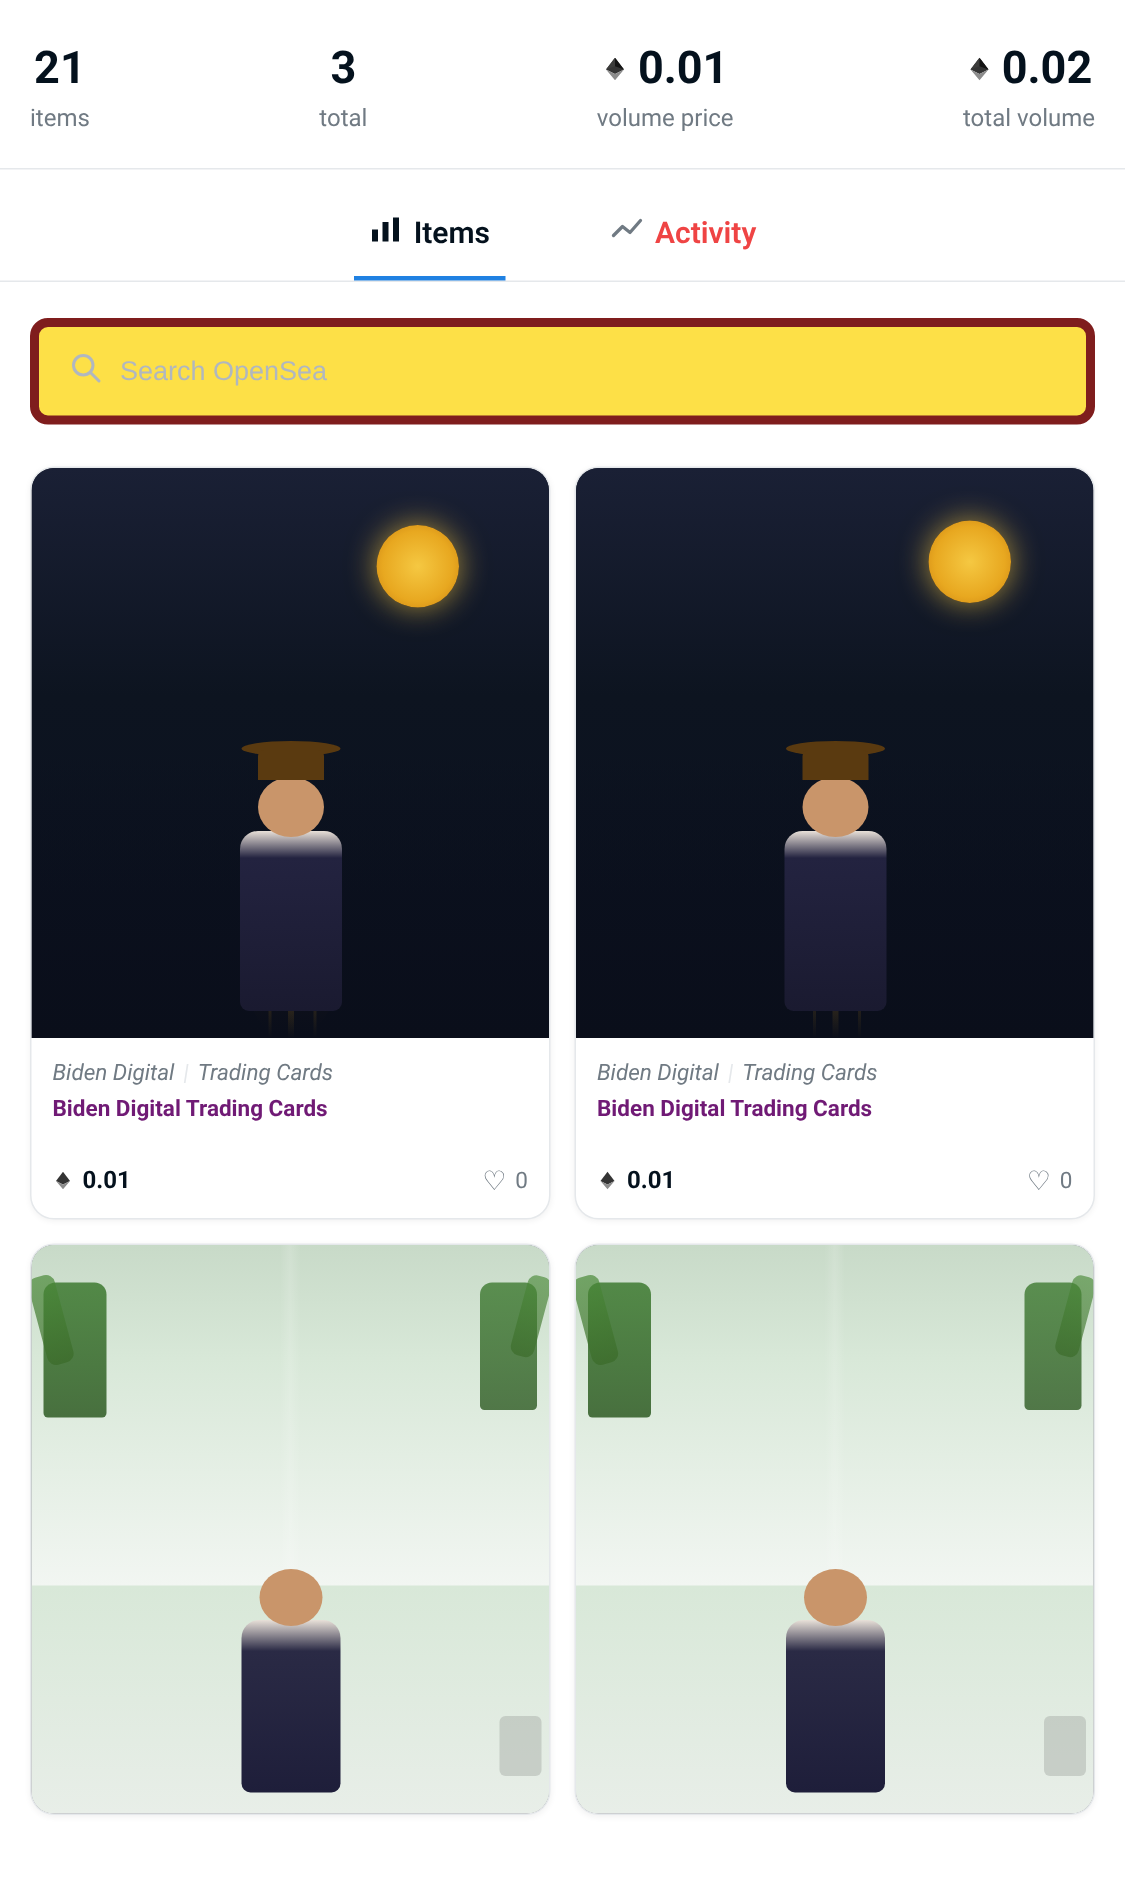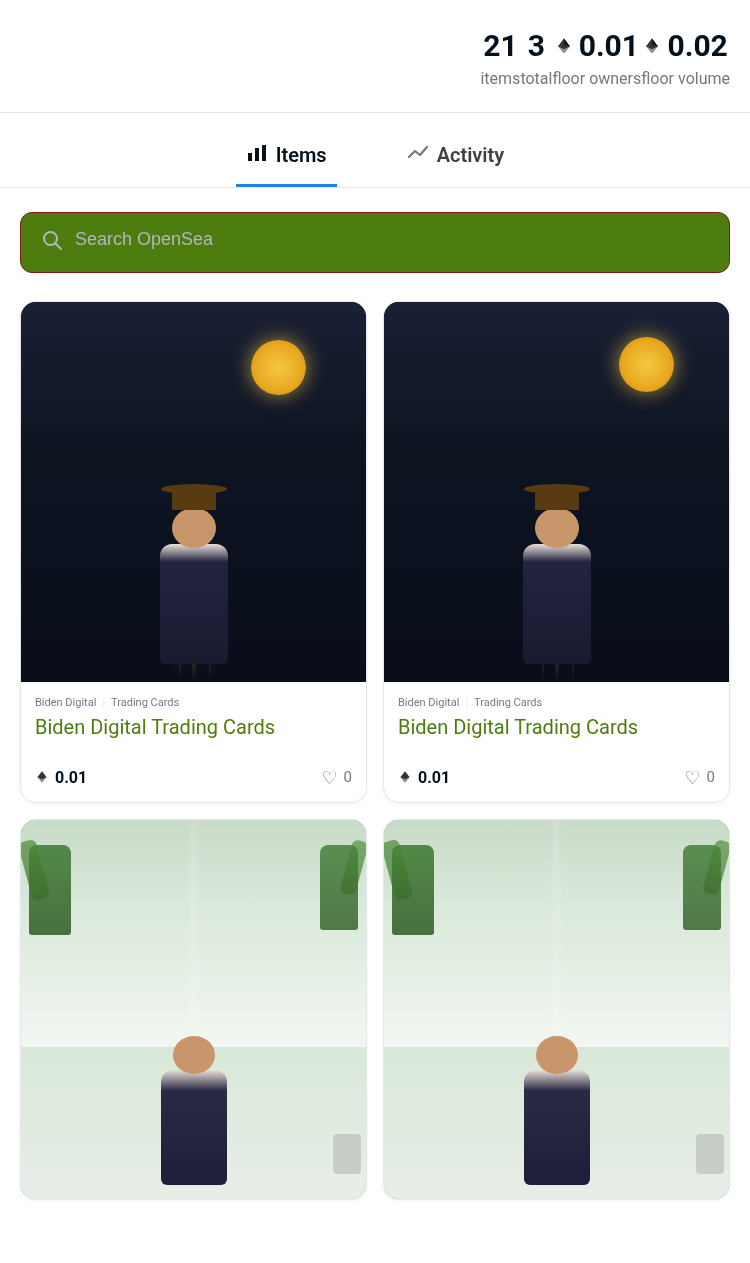--- a/index.html
+++ b/index.html
@@ -8,21 +8,21 @@
       font-family: -apple-system, BlinkMacSystemFont, 'Segoe UI', Roboto, sans-serif;
       background: #fff;
       width: 750px;
       min-height: 1263px;
       overflow-x: hidden;
     }
 
     
     .stats-bar {
       display: flex;
-      justify-content: flex-end;
+      justify-content: space-between;
       padding: 28px 20px 24px;
       border-bottom: 1px solid #e5e8eb;
     }
     .stat-item {
       display: flex;
       flex-direction: column;
       align-items: center;
       gap: 6px;
     }
     .stat-value {
@@ -51,45 +51,45 @@
       border-bottom: 1px solid #e5e8eb;
       margin-top: 8px;
     }
     .tab {
       display: flex;
       align-items: center;
       gap: 8px;
       padding: 20px 10px 16px;
       font-size: 20px;
       font-weight: 600;
-      color: #404040;
+      color: #ef4444;
       cursor: pointer;
       position: relative;
       border-bottom: 3px solid transparent;
     }
     .tab.active {
       color: #04111d;
       border-bottom: 3px solid #2081e2;
     }
     .tab-icon {
       font-size: 20px;
     }
 
     
     .search-container {
       padding: 24px 20px 16px;
     }
     .search-box {
       display: flex;
-      align-items: flex-start;
+      align-items: center;
       gap: 12px;
-      border: 1px solid #7f1d1d;
+      border: 6px solid #7f1d1d;
       border-radius: 12px;
       padding: 16px 20px;
-      background: #4d7c0f;
+      background: #fde047;
     }
     .search-icon-wrap {
       color: #707a83;
       font-size: 20px;
     }
     .search-input {
       border: none;
       outline: none;
       font-size: 18px;
       color: #04111d;
@@ -170,29 +170,30 @@
       inset: 0;
       background: linear-gradient(180deg, #c8dac8 0%, #d8e8d8 20%, #f2f6f2 60%, #e0e4e0 100%);
     }
 
     .nft-info {
       padding: 14px 14px 8px;
     }
     .nft-collection {
       display: flex;
       gap: 6px;
-      font-size: 11px;
+      font-size: 15px;
       color: #707a83;
       margin-bottom: 6px;
       flex-wrap: wrap;
+      font-style: italic;
     }
     .nft-name {
-      font-size: 20px;
-      font-weight: 400;
-      color: #4d7c0f;
+      font-size: 15px;
+      font-weight: 700;
+      color: #701a75;
       margin-bottom: 12px;
     }
     .nft-footer {
       display: flex;
       align-items: center;
       justify-content: space-between;
       padding: 8px 14px 14px;
     }
     .nft-price {
       display: flex;
@@ -229,33 +230,33 @@
   <div class="stat-item">
     <div class="stat-value">
       <svg class="eth-icon" viewBox="0 0 24 24" fill="none">
         <path d="M12 2L4 12.5L12 16.5L20 12.5L12 2Z" fill="#343434"></path>
         <path d="M12 16.5L4 12.5L12 22L20 12.5L12 16.5Z" fill="#8C8C8C"></path>
         <path d="M12 2L4 12.5L12 9.5L12 2Z" fill="#3C3C3B"></path>
         <path d="M12 2L20 12.5L12 9.5L12 2Z" fill="#141414"></path>
       </svg>
       <span>0.01</span>
     </div>
-    <div class="stat-label">floor owners</div>
+    <div class="stat-label">volume price</div>
   </div>
   <div class="stat-item">
     <div class="stat-value">
       <svg class="eth-icon" viewBox="0 0 24 24" fill="none">
         <path d="M12 2L4 12.5L12 16.5L20 12.5L12 2Z" fill="#343434"></path>
         <path d="M12 16.5L4 12.5L12 22L20 12.5L12 16.5Z" fill="#8C8C8C"></path>
         <path d="M12 2L4 12.5L12 9.5L12 2Z" fill="#3C3C3B"></path>
         <path d="M12 2L20 12.5L12 9.5L12 2Z" fill="#141414"></path>
       </svg>
       <span>0.02</span>
     </div>
-    <div class="stat-label">floor volume</div>
+    <div class="stat-label">total volume</div>
   </div>
 </div>
 
 <div class="tabs-bar">
   <div class="tab active">
     <span class="tab-icon">
       <svg width="22" height="22" viewBox="0 0 22 22" fill="none">
         <rect x="2" y="12" width="4" height="8" fill="#04111d"></rect>
         <rect x="9" y="7" width="4" height="13" fill="#04111d"></rect>
         <rect x="16" y="4" width="4" height="16" fill="#04111d"></rect>

